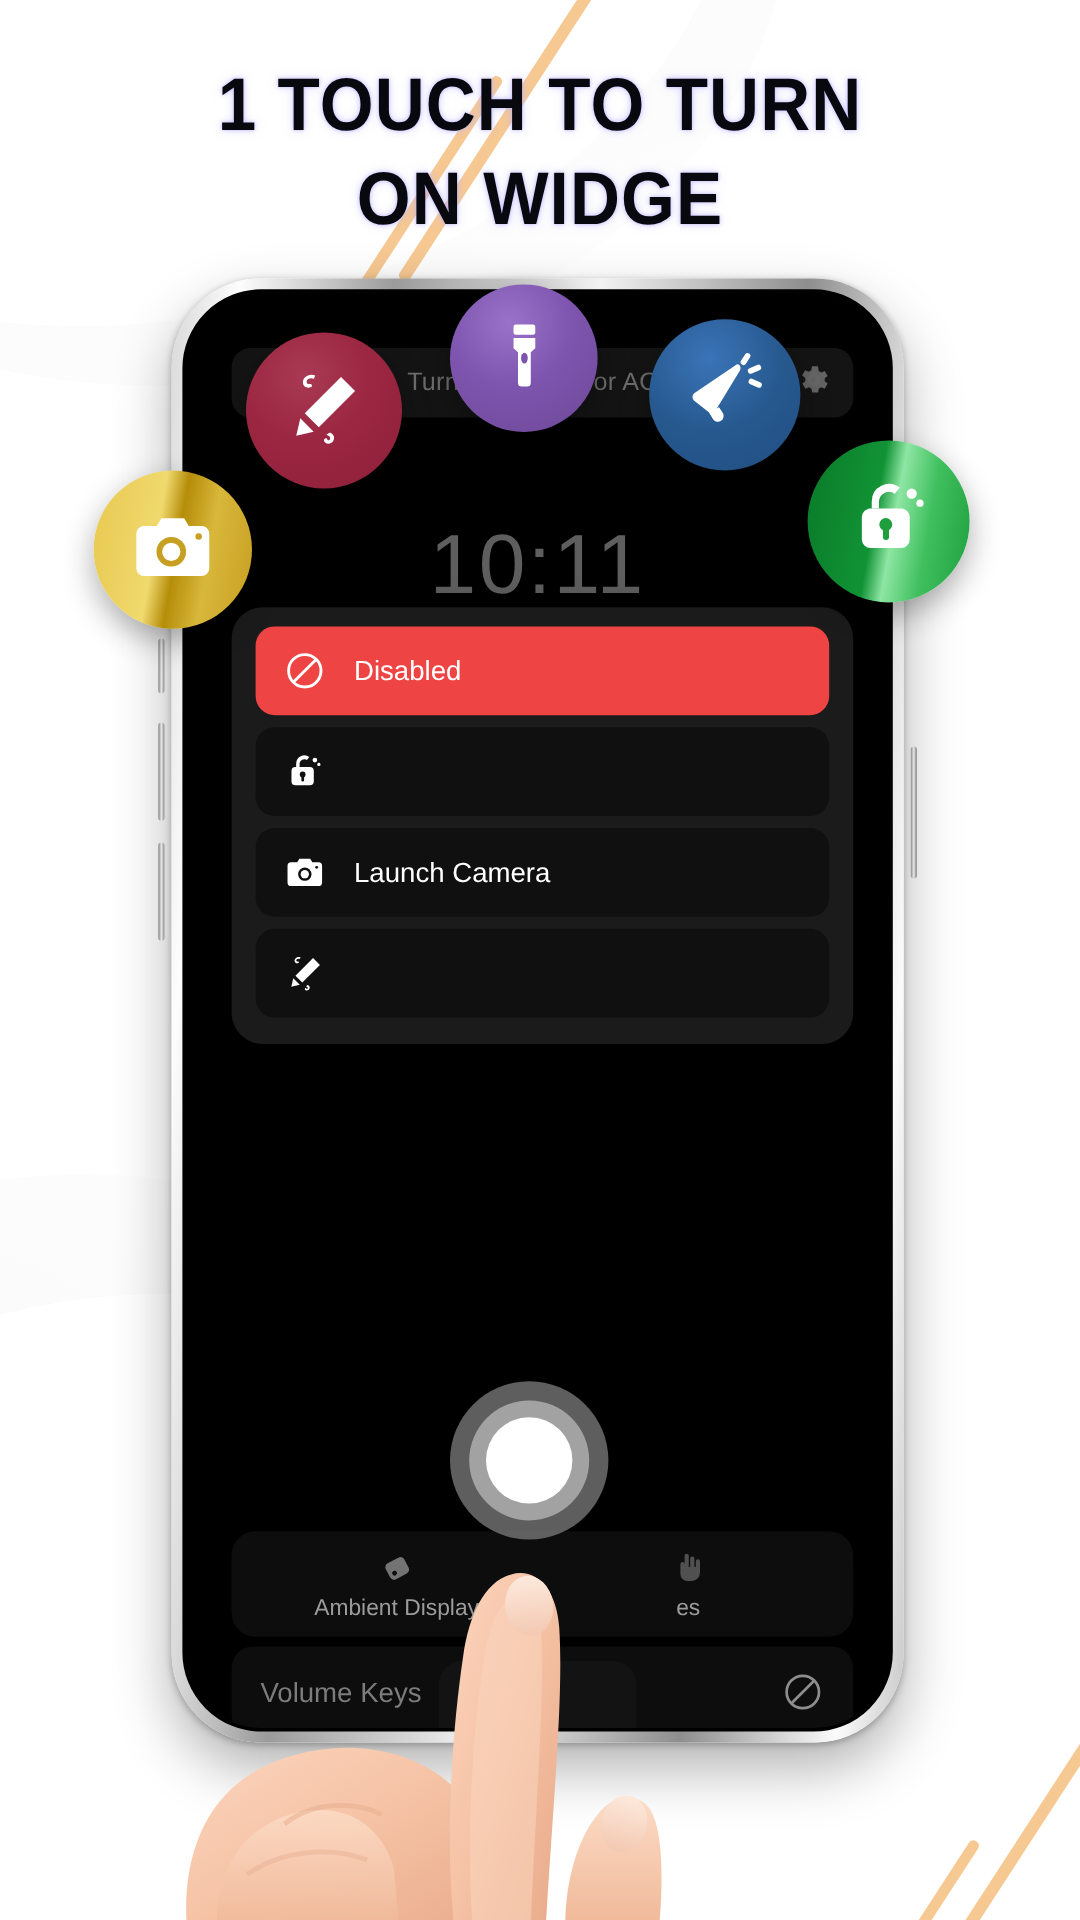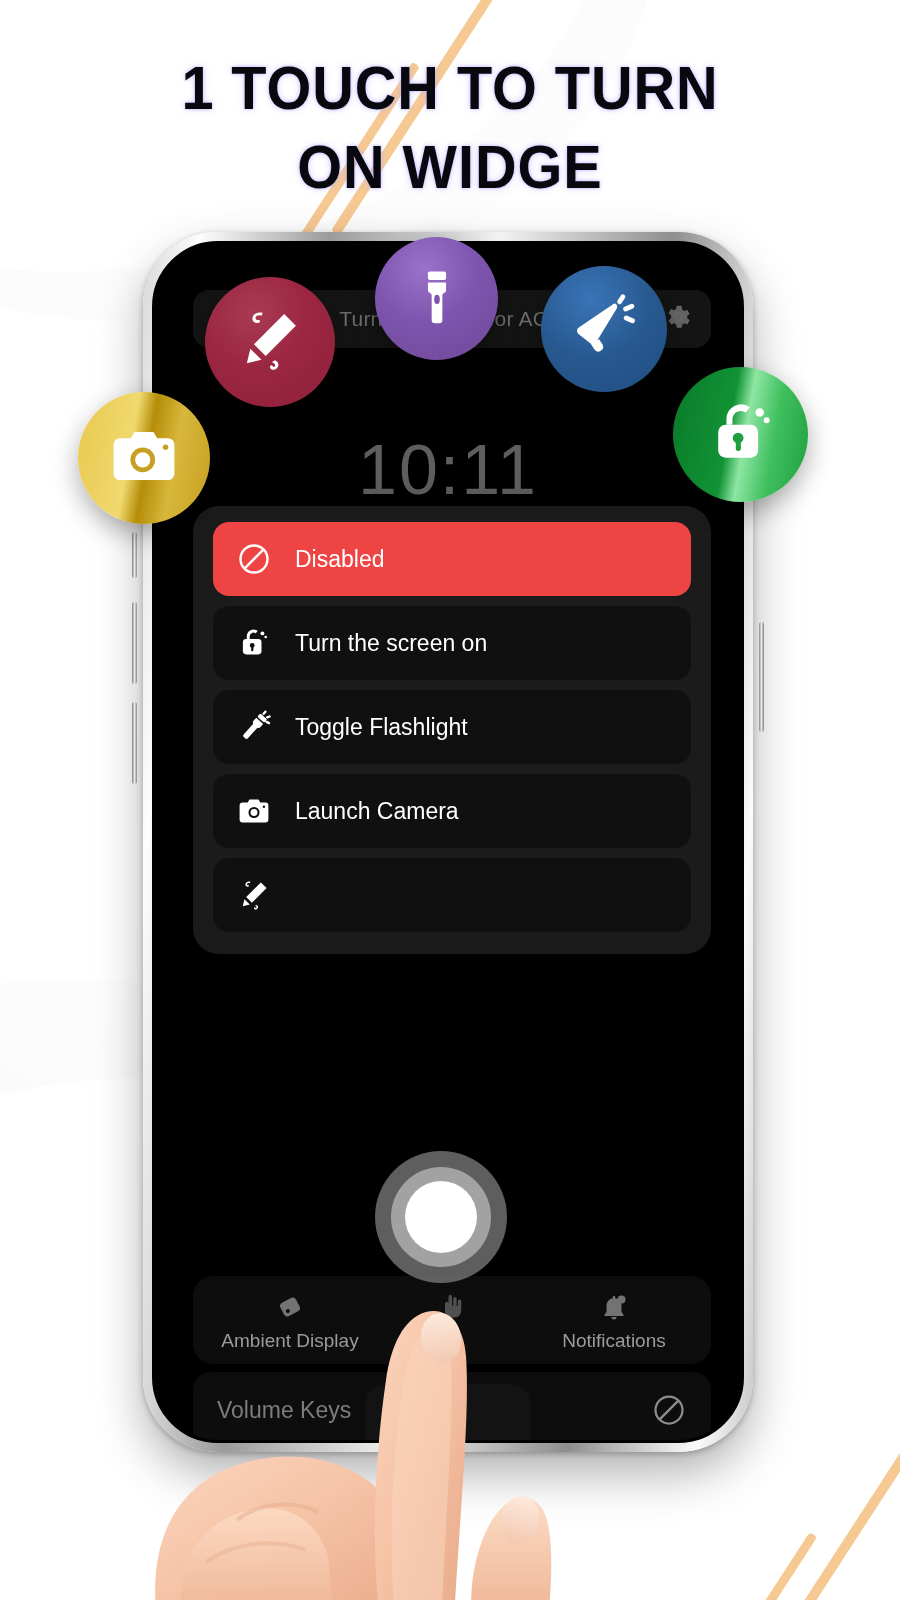--- a/index.html
+++ b/index.html
@@ -256,30 +256,20 @@
           <span class="nlabel">Ambient Display</span>
         </div>
         <div class="navitem">
           <span class="nicon">
             <svg width="28" height="28" viewBox="0 0 24 24" fill="#6a6a6a">
               <path d="M9 3a1.5 1.5 0 013 0v8h1V5a1.5 1.5 0 013 0v6h1V7a1.5 1.5 0 013 0v8a6 6 0 01-6 6h-3a5 5 0 01-5-5V9a1.5 1.5 0 013 0z"></path>
             </svg>
           </span>
           <span class="nlabel">es</span>
         </div>
-        <div class="navitem">
-          <span class="nicon">
-            <svg width="30" height="30" viewBox="0 0 24 24" fill="#9b9b9b">
-              <path d="M12 22a2.2 2.2 0 002.2-2h-4.4A2.2 2.2 0 0012 22z"></path>
-              <path d="M18 16v-5.2A6 6 0 0013 4.9V4a1 1 0 10-2 0v.9A6 6 0 006 10.8V16l-1.6 2.2c-.3.4 0 .9.5.9h14.2c.5 0 .8-.5.5-.9z"></path>
-              <circle cx="18" cy="6" r="3.2"></circle>
-            </svg>
-          </span>
-          <span class="nlabel">Notifications</span>
-        </div>
       </div>
 
       <div class="navbar2">
         <div class="navitem">
           <span class="nicon">
             <svg width="30" height="30" viewBox="0 0 24 24" fill="#7c7c7c">
               <path d="M20.5 3.5c-.8-.8-1.8-.5-2.6.2l-5.6 5.3 2.7 2.7 5.3-5.6c.7-.8 1-1.8.2-2.6z"></path>
               <path d="M11.2 10.2l-2.1 2.1a3.4 3.4 0 00-4.4 4.6c.3.7-.2 1.5-.9 2 1.7 1 4.3.8 5.7-.6a3.4 3.4 0 00.4-4.4l2.1-2z"></path>
             </svg>
           </span>
@@ -303,39 +293,22 @@
           <span class="ic">
             <svg width="36" height="36" viewBox="0 0 24 24" fill="#ffffff">
               <path d="M7.2 9.4V7.6a4.6 4.6 0 017.3-3.7l-1.3 1.6a2.7 2.7 0 00-4.1 2.1v1.8z"></path>
               <rect x="4.6" y="9.4" width="12.4" height="10.2" rx="2.2"></rect>
               <circle cx="10.8" cy="13.6" r="1.6" fill="#101010"></circle>
               <rect x="10.1" y="14.3" width="1.5" height="3.2" rx=".7" fill="#101010"></rect>
               <circle cx="17.6" cy="5.6" r="1.3"></circle>
                 <circle cx="19.8" cy="8" r=".9"></circle>
             </svg>
           </span>
-          <span class="lbl">Turn the screen on</span>
-        </div>
-
-        <div class="opt">
-          <span class="ic">
-            <svg width="36" height="36" viewBox="0 0 24 24" fill="#ffffff">
-              <g transform="rotate(42 12 12)">
-                <rect x="9" y="2.4" width="6.2" height="3" rx="1"></rect>
-                <path d="M9 6.4h6.2v3.4l-1.2 1.2v9.3a1.2 1.2 0 01-1.2 1.2h-1.4a1.2 1.2 0 01-1.2-1.2v-9.3L9 9.8z"></path>
-              </g>
-              <g stroke="#ffffff" stroke-width="1.6" stroke-linecap="round">
-                <line x1="18.4" y1="3.2" x2="19.6" y2="1.8"></line>
-                <line x1="20.8" y1="5.6" x2="22.4" y2="5"></line>
-                <line x1="20.4" y1="8.6" x2="22" y2="9.4"></line>
-              </g>
-            </svg>
-          </span>
-          <span class="lbl">Toggle Flashlight</span>
-        </div>
+        </div>
+
 
         <div class="opt">
           <span class="ic">
             <svg width="36" height="36" viewBox="0 0 24 24" fill="#ffffff">
               <path d="M9 4.4h6l1.2 2h3.4a2 2 0 012 2v9.2a2 2 0 01-2 2H4.4a2 2 0 01-2-2V8.4a2 2 0 012-2h3.4z"></path>
               <circle cx="12" cy="13" r="3.7" fill="#101010"></circle>
               <circle cx="12" cy="13" r="2.3" fill="#ffffff"></circle>
               <circle cx="18.6" cy="9.2" r=".8" fill="#101010"></circle>
             </svg>
           </span>

